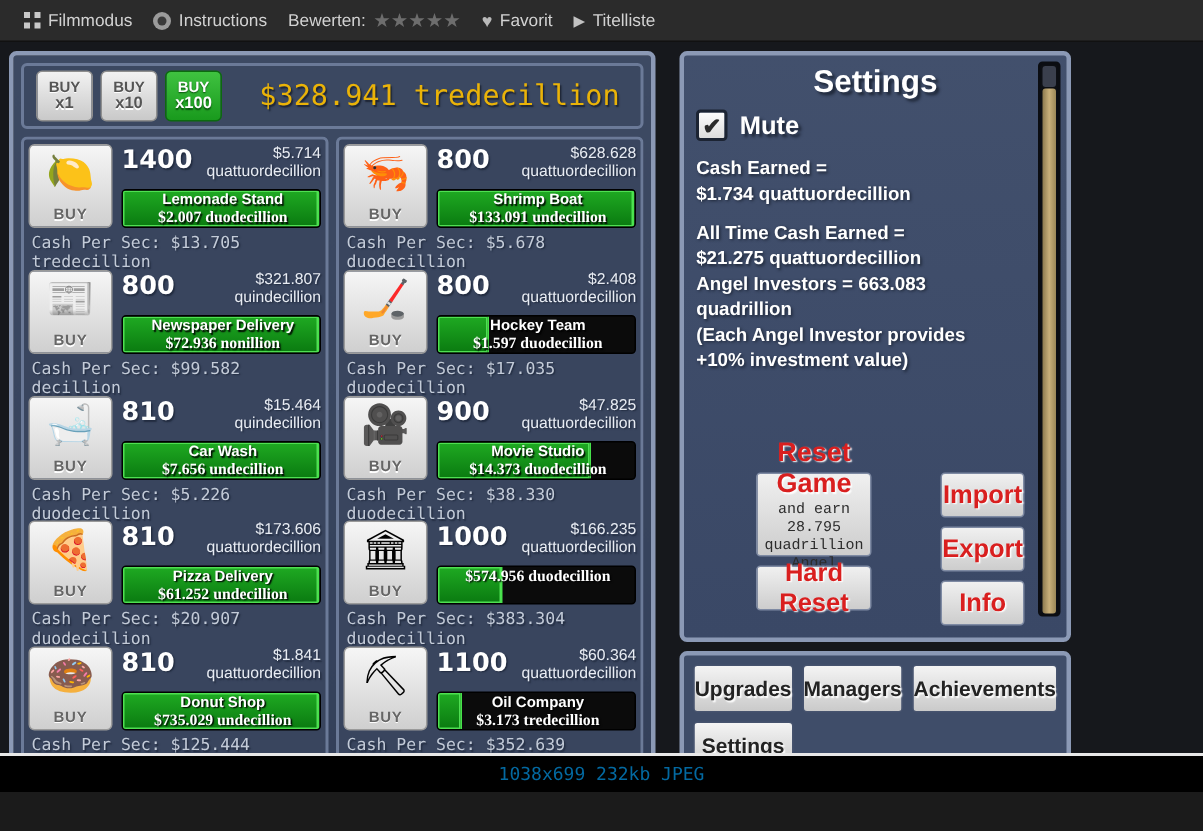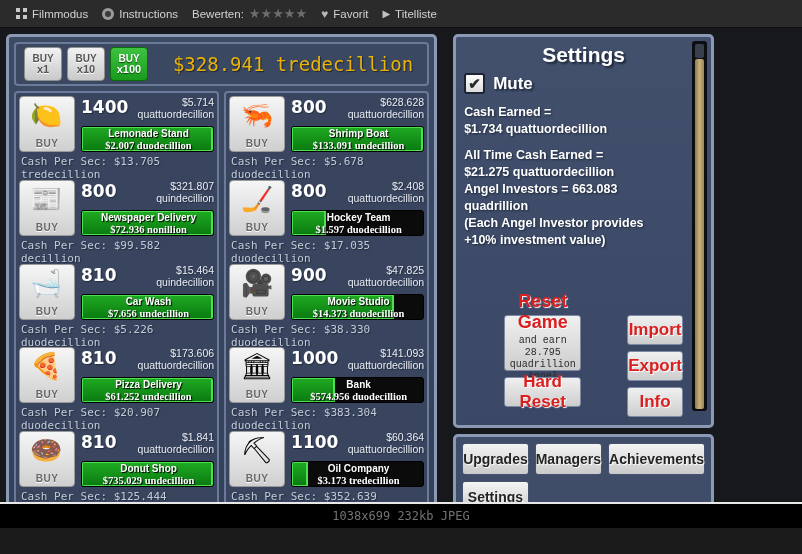--- a/index.html
+++ b/index.html
@@ -253,21 +253,21 @@
     border: 1px solid #46536e; border-radius: 3px;
     color: #232323; font-weight: bold; font-size: 14px;
     display: flex; align-items: center; justify-content: center;
     text-shadow: 1px 1px 1px #ffffff; cursor: pointer;
   }
 
   
   #status {
     position: absolute; left: 0; bottom: 0;
     width: 802px; height: 26px;
-    background: #000; color: #737373;
+    background: #000; color: #0369a1;
     display: flex; align-items: center; justify-content: center;
     font-family: "DejaVu Sans Mono", monospace;
     font-size: 12px;
     border-top: 2px solid #e8e8e8;
   }
 </style>
 </head>
 <body>
 
 <div id="topbar">
@@ -520,28 +520,27 @@
             <div class="bizrow">
               <div class="bizmain">
                 <div class="bizbtn">
                   <div class="glyph">🏛</div>
                   <div class="blabel">BUY</div>
                 </div>
                 <div class="bizinfo">
                   <div class="bizhead">
                     <div class="owned">1000</div>
                     <div class="price">
-                      <div>$141.093</div>
+                      <div>$166.235</div>
                       <div>quattuordecillion</div>
                     </div>
                   </div>
                   <div class="bar">
                     <div class="fill" style="width: 33%;"></div>
                     <div class="bartext">
-                      <div>Bank</div>
                       <div class="n2">$574.956 duodecillion</div>
                     </div>
                   </div>
                 </div>
               </div>
               <div class="cps">Cash Per Sec: $383.304 duodecillion</div>
             </div>
             <div class="bizrow">
               <div class="bizmain">
                 <div class="bizbtn">

